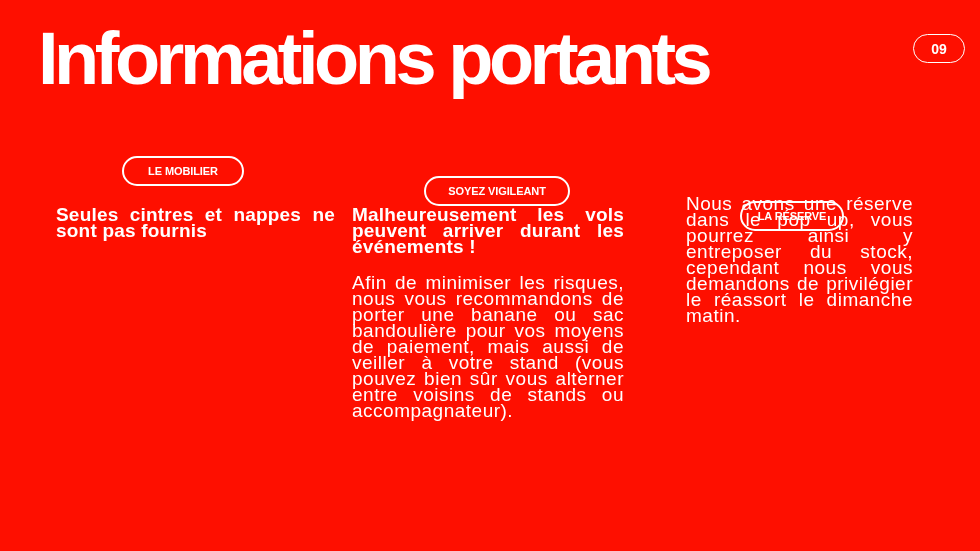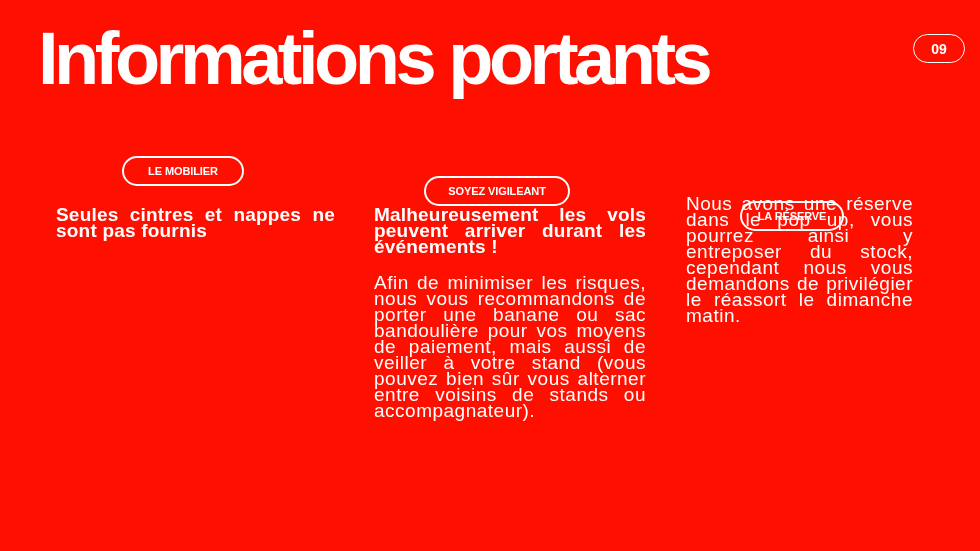--- a/index.html
+++ b/index.html
@@ -45,21 +45,21 @@
 <h1 class="title">Informations portants</h1>
 <div class="page-badge">09</div>
 
 <div class="pill" style="left:122px; top:156px; width:122px;">LE MOBILIER</div>
 <div class="col" style="left:56px; top:207px;">
   <p class="b">Seules cintres et nappes ne sont pas fournis</p>
   <div class="gap"></div>
 </div>
 
 <div class="pill" style="left:424px; top:155px; width:146px;margin-top:21px;">SOYEZ VIGILEANT</div>
-<div class="col" style="left:374px; top:207px; width:272px;">
+<div class="col" style="left:352px; top:207px; width:272px;">
   <p class="b">Malheureusement les vols peuvent arriver durant les événements !</p>
   <div class="gap"></div>
   <p>Afin de minimiser les risques, nous vous recommandons de porter une banane ou sac bandoulière pour vos moyens de paiement, mais aussi de veiller à votre stand (vous pouvez bien sûr vous alterner entre voisins de stands ou accompagnateur).</p>
   <div class="gap"></div>
 </div>
 
 <div class="pill" style="left:740px; top:157px; width:104px;margin-top:44px;">LA RÉSERVE</div>
 <div class="col" style="left:686px; top:196px; width:227px;">
   <p>Nous avons une réserve dans le pop up, vous pourrez ainsi y entreposer du stock, cependant nous vous demandons de privilégier le réassort le dimanche matin.</p>
 </div>

